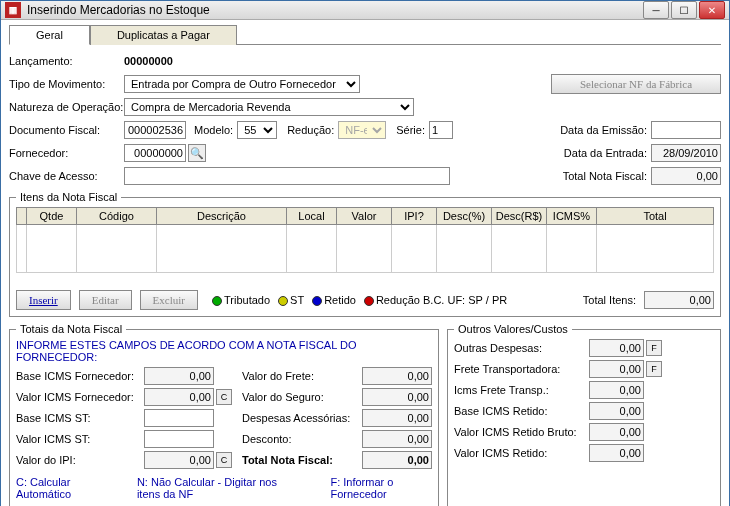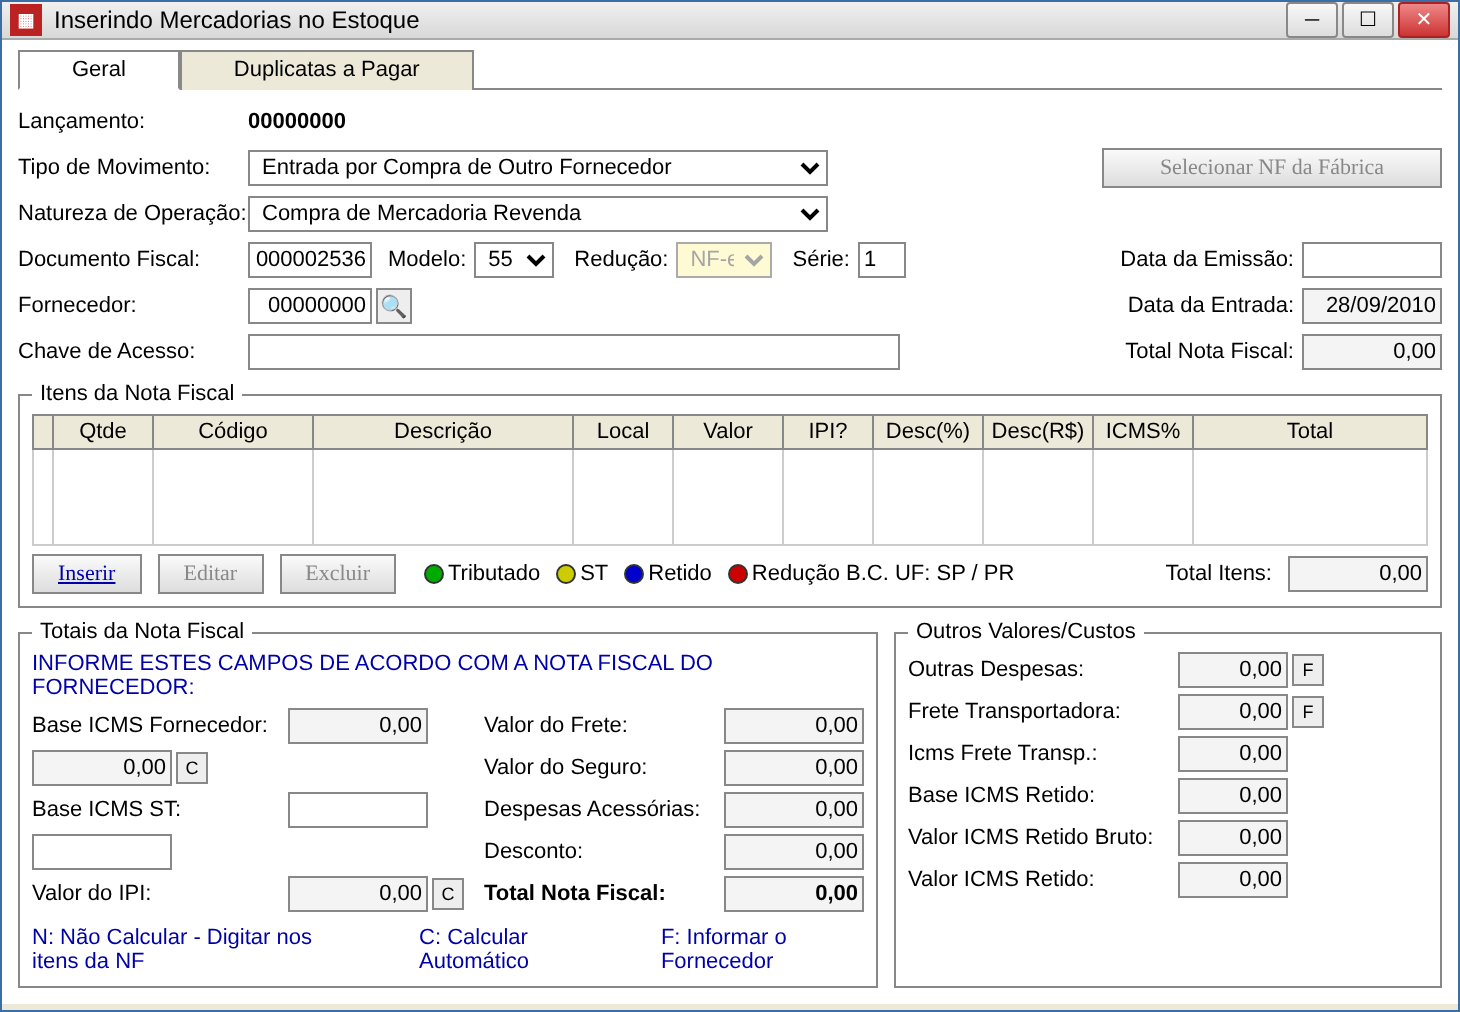--- a/index.html
+++ b/index.html
@@ -21,21 +21,21 @@
 input.text, select { height: 18px; border: 1px solid #888; padding: 0 2px; background: #fff; font-size: 11px; }
 input.ro { background:#f4f4f4; text-align:right; }
 .btn { border:1px solid #888; background:linear-gradient(#fafafa,#ddd); padding:2px 12px; cursor:pointer; font-size:11px; height:20px;font-family:Liberation Serif, serif;}
 .btn:disabled, .btn.disabled { color:#888; }
 .rightcol { margin-left:auto; display:flex; align-items:center; gap:4px; }
 fieldset { border:1px solid #888; padding:4px 6px 6px 6px; margin-top:2px; }
 legend { padding:0 4px; font-size:11px; }
 table.grid { width:100%; border-collapse:collapse; table-layout:fixed; }
 table.grid th { border:1px solid #888; background:#ece9d8; font-weight:normal; padding:2px; font-size:11px; }
 table.grid td { border:1px solid #ccc; height:48px; }
-.gridfooter { display:flex; align-items:center; gap:8px; margin-top:4px; }
+.gridfooter { display:flex; align-items:center; gap:8px; margin-top:17px; }
 .legenddot { width:10px; height:10px; border-radius:50%; display:inline-block; vertical-align:middle; margin-right:2px; border:1px solid #333;}
 .bottom { display:flex; gap:8px; margin-top:4px; }
 .bottom fieldset { flex:1; }
 .frow { display:flex; align-items:center; margin-bottom:3px; height:18px; }
 .flabel { width:128px; }
 .fval { width:70px; text-align:right; }
 .flabel2 { width:120px; }
 .smallbtn { width:16px; height:16px; border:1px solid #888; background:#eee; font-size:9px; margin-left:2px; cursor:pointer; display:flex; align-items:center; justify-content:center; }
 .note { color:#00a; font-size:11px; margin-bottom:4px; }
 .footnote { color:#00a; font-size:10.5px; margin-top:4px; display:flex; gap:28px; }
@@ -63,21 +63,21 @@
       <div class="tab">Duplicatas a Pagar</div>
     </div>
 
     <div class="form-row">
       <span class="label">Lançamento:</span>
       <span class="value">00000000</span>
     </div>
 
     <div class="form-row">
       <span class="label">Tipo de Movimento:</span>
-      <select class="text" style="width:290px"><option>Entrada por Compra de Outro Fornecedor</option></select>
+      <select class="text" style="width:236px"><option>Entrada por Compra de Outro Fornecedor</option></select>
       <div class="rightcol">
         <button class="btn disabled" style="width:170px" disabled="">Selecionar NF da Fábrica</button>
       </div>
     </div>
 
     <div class="form-row">
       <span class="label">Natureza de Operação:</span>
       <select class="text" style="width:290px"><option>Compra de Mercadoria Revenda</option></select>
     </div>
 
@@ -179,28 +179,30 @@
       <fieldset style="flex:1.6">
         <legend>Totais da Nota Fiscal</legend>
         <div class="note">INFORME ESTES CAMPOS DE ACORDO COM A NOTA FISCAL DO FORNECEDOR:</div>
         <div style="display:flex;gap:10px">
           <div style="flex:1">
             <div class="frow">
                 <span class="flabel">Base ICMS Fornecedor:</span>
                 <input class="text ro fval" value="0,00" style="">
               </div>
             <div class="frow">
+                <span class="flabel">Valor ICMS Fornecedor:</span>
                 <input class="text ro fval" value="0,00" style="">
                 <div class="smallbtn">C</div>
               </div>
             <div class="frow">
                 <span class="flabel">Base ICMS ST:</span>
                 <input class="text fval" value="" style="">
               </div>
             <div class="frow">
+                <span class="flabel">Valor ICMS ST:</span>
                 <input class="text fval" value="" style="">
               </div>
             <div class="frow">
                 <span class="flabel">Valor do IPI:</span>
                 <input class="text ro fval" value="0,00" style="">
                 <div class="smallbtn">C</div>
               </div>
           </div>
           <div style="flex:1">
             <div class="frow">
@@ -219,22 +221,22 @@
                 <span class="flabel2">Desconto:</span>
                 <input class="text ro fval" value="0,00" style="">
               </div>
             <div class="frow">
                 <span class="flabel2" style="font-weight:bold">Total Nota Fiscal:</span>
                 <input class="text ro fval" style="font-weight: bold;" value="0,00">
               </div>
           </div>
         </div>
         <div class="footnote">
+          <span>C: Calcular Automático</span>
           <span>N: Não Calcular - Digitar nos itens da NF</span>
-          <span>C: Calcular Automático</span>
           <span>F: Informar o Fornecedor</span>
         </div>
       </fieldset>
 
       <fieldset>
         <legend>Outros Valores/Custos</legend>
         <div class="frow">
             <span class="flabel2" style="width:135px">Outras Despesas:</span>
             <input class="text ro" style="width: 55px; text-align: right;" value="0,00">
             <div class="smallbtn">F</div>

